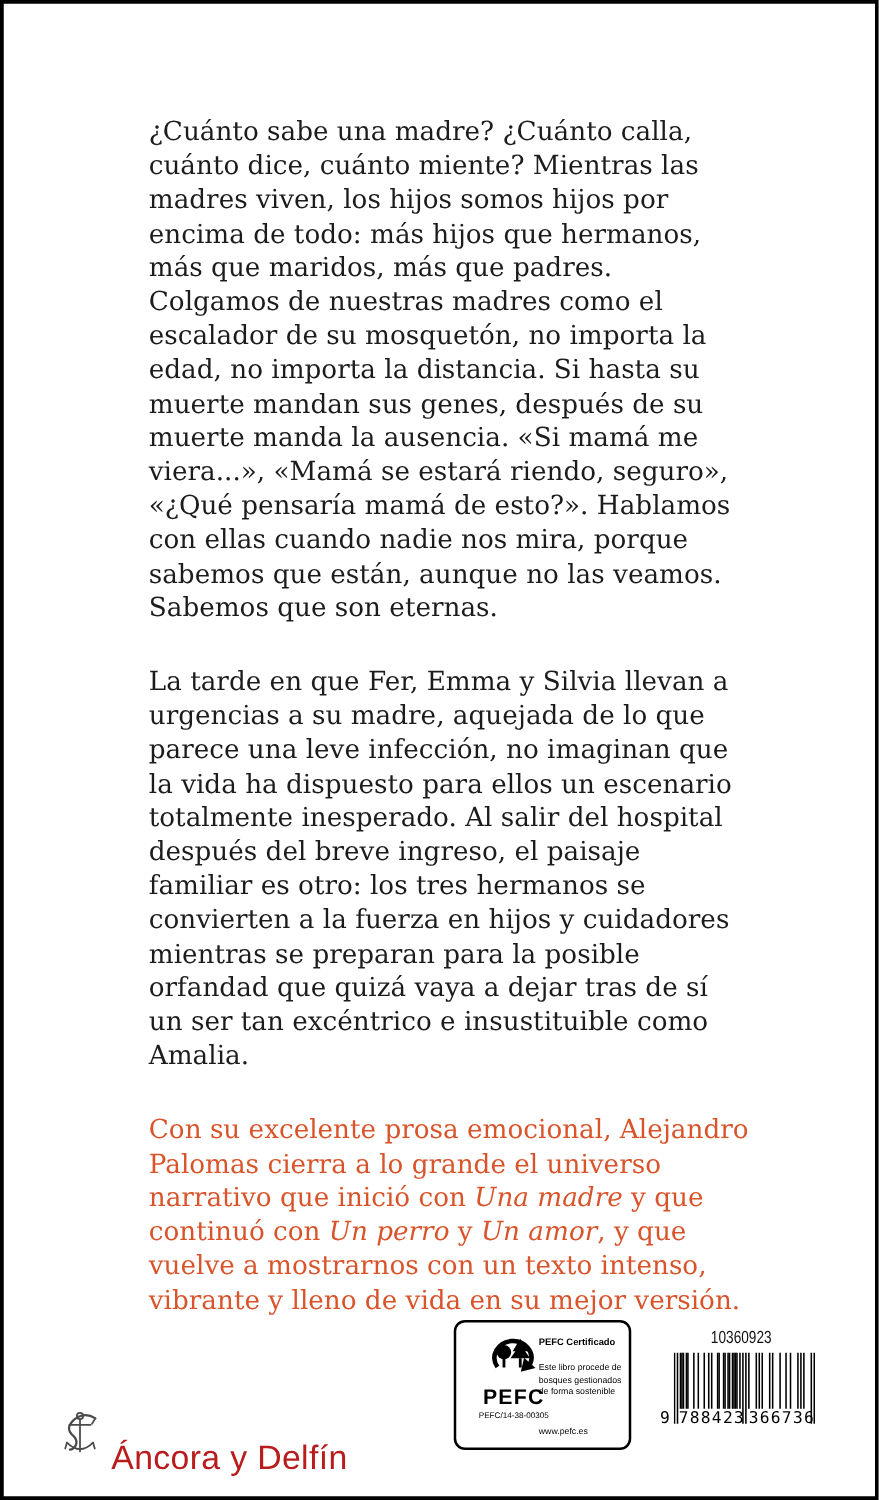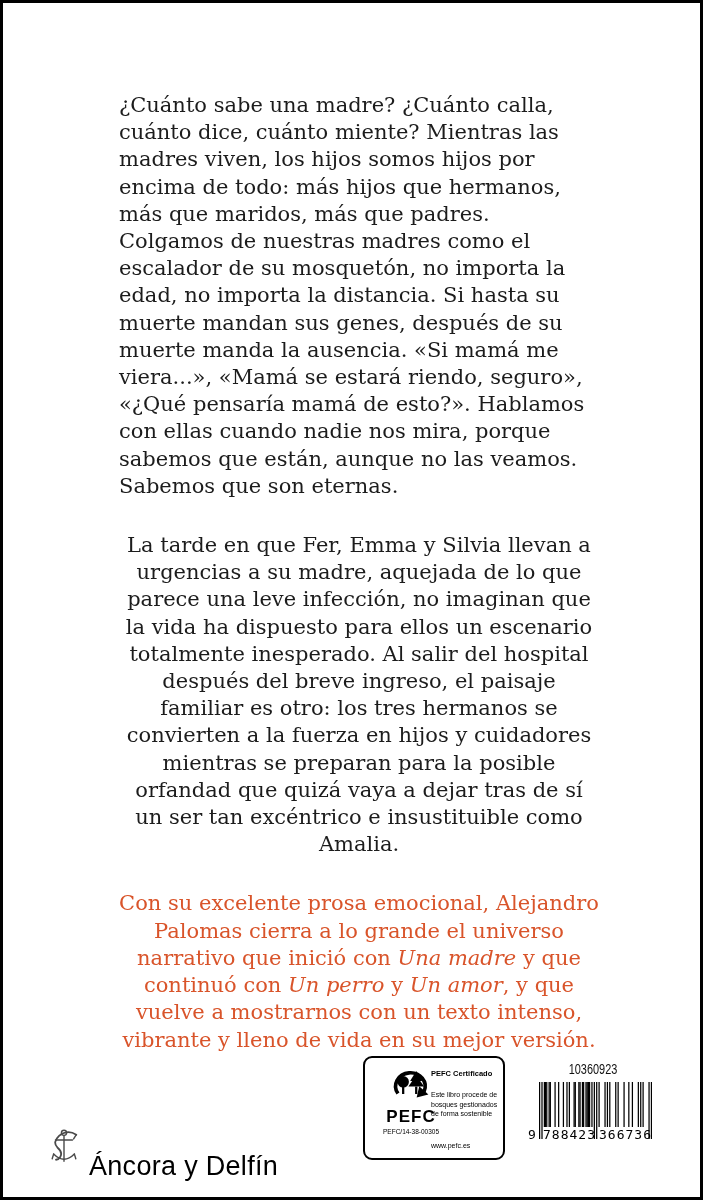--- a/index.html
+++ b/index.html
@@ -21,37 +21,37 @@
     top: 89px;
     width: 480px;
     color: #1c1c1c;
   }
   .synopsis p {
     margin: 0;
     font-size: 21px;
     line-height: 27.2px;
     text-align: left;
   }
-  .synopsis p + p { margin-top: 32px; text-align: center; }
+  .synopsis p + p { margin-top: 32px; }
   .highlight .it { font-style: italic; }
 
   
   .imprint {
     position: absolute;
     left: 44px;
     top: 1112px;
     display: flex;
     align-items: center;
     gap: 8px;
   }
   .imprint-name {
     font-family: "Liberation Sans", sans-serif;
     font-size: 27px;
     font-weight: 400;
-    color: #000000;
+    color: #b91c1c;
     letter-spacing: 0.3px;
     margin-top: 36px;
   }
 
   
   .pefc-label {
     position: absolute;
     left: 360px;
     top: 1053px;
     width: 142px;

